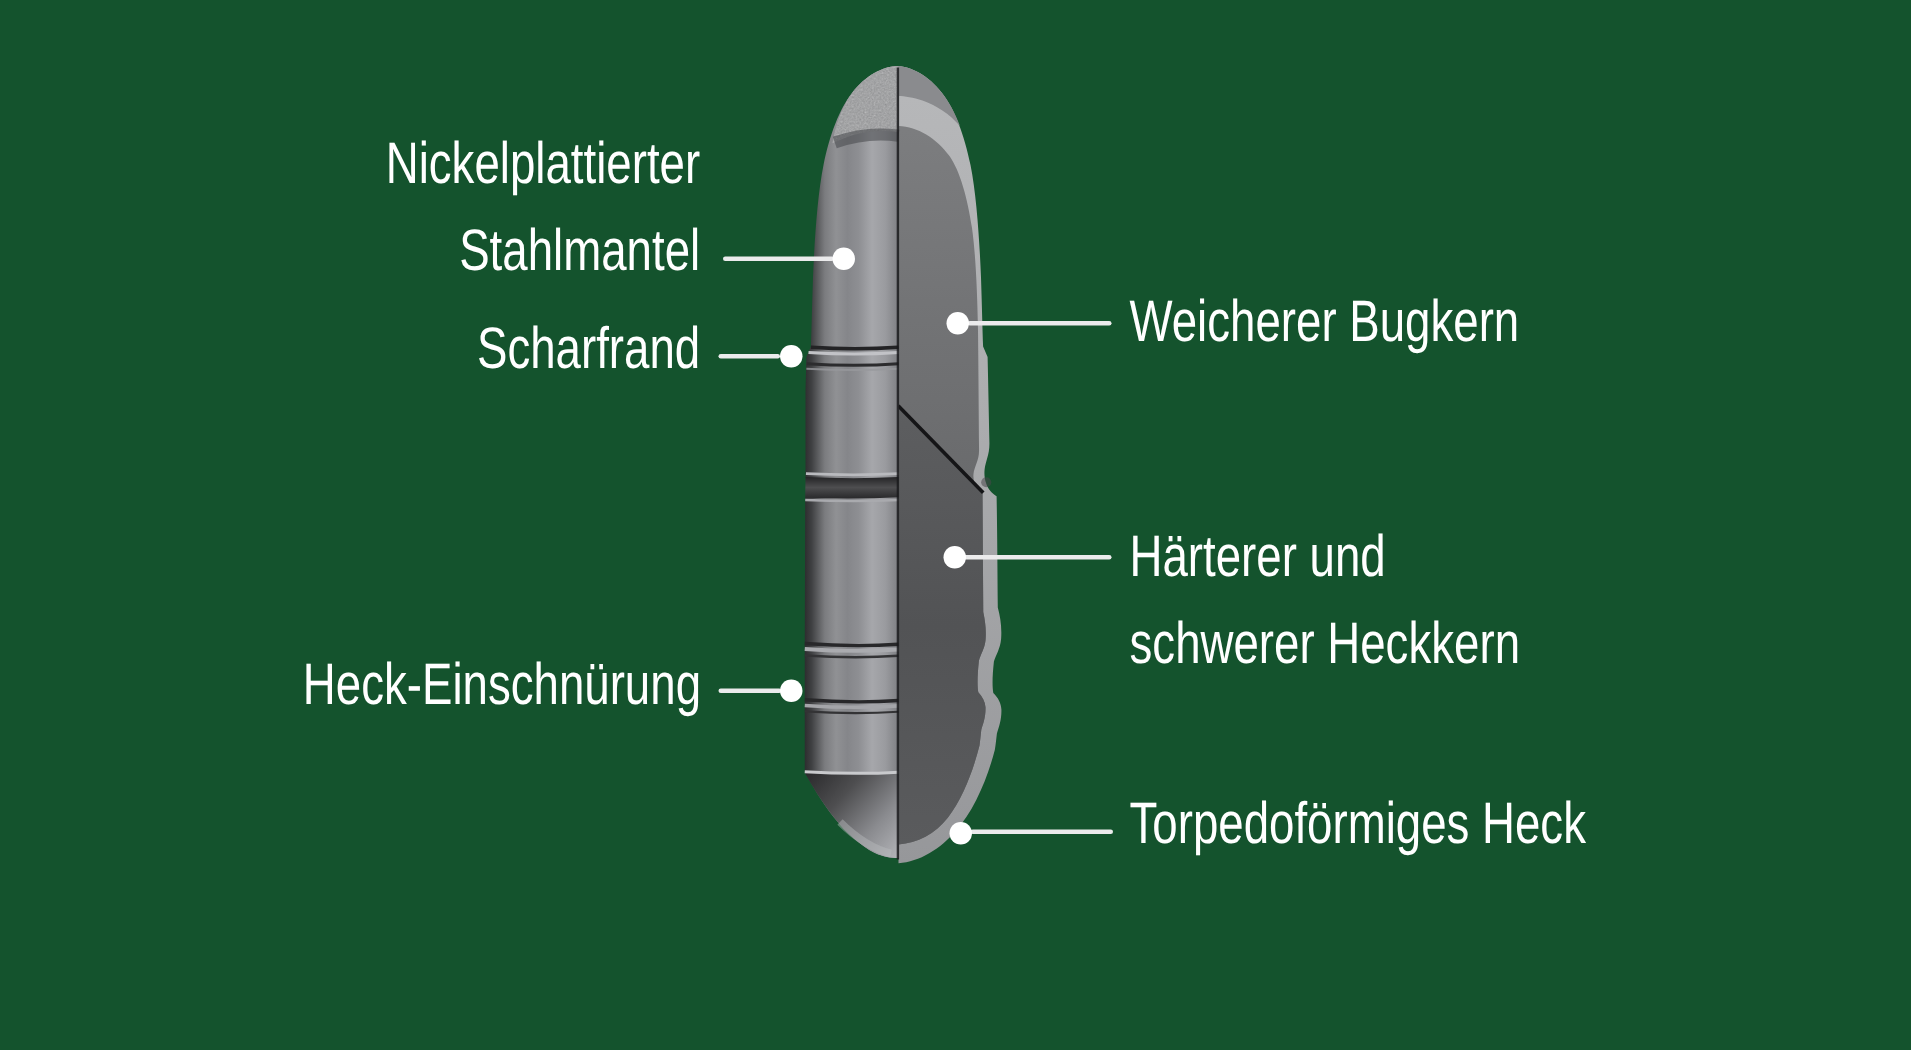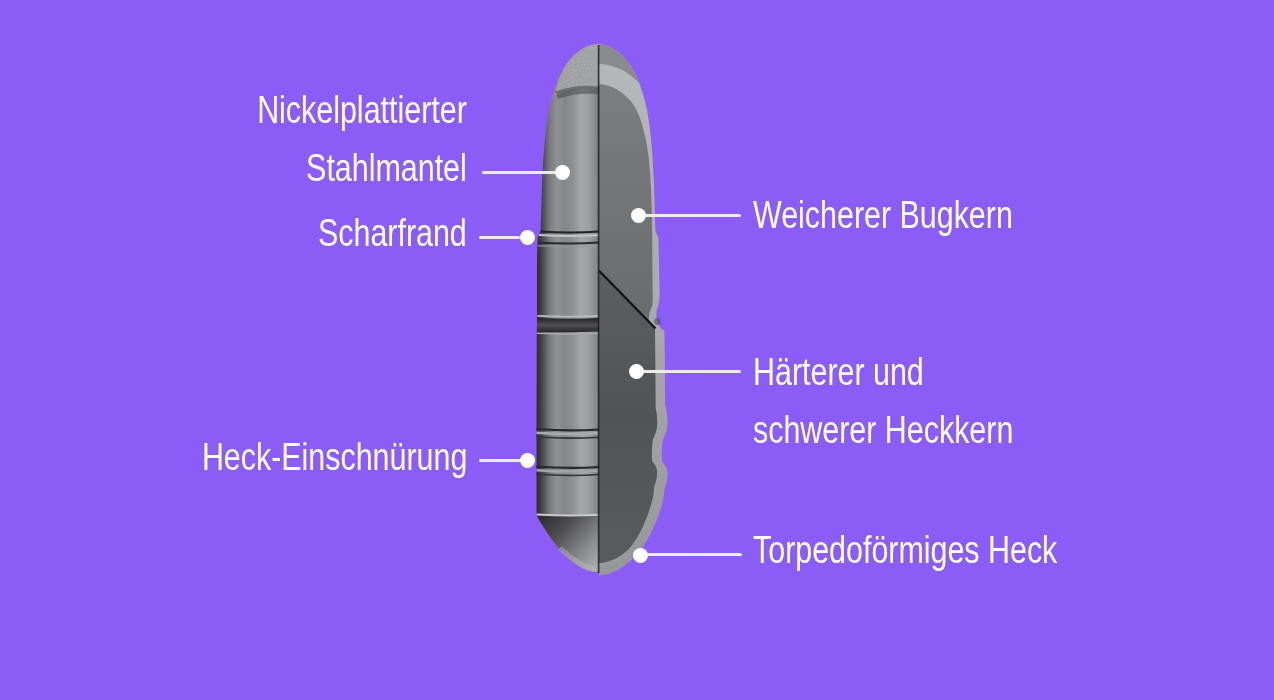--- a/index.html
+++ b/index.html
@@ -1,16 +1,16 @@
 <!DOCTYPE html>
 <html><head>
 <meta charset="utf-8">
 <style>
   html,body{margin:0;padding:0;background:#000;}
-  .canvas{position:relative;width:1274px;height:700px;background:#8b5cf6;overflow:hidden;
+  .canvas{position:relative;width:1274px;height:700px;background:#14532d;overflow:hidden;
           font-family:"Liberation Sans",sans-serif;}
   svg{position:absolute;left:0;top:0;}
   .label{position:absolute;font-size:39px;line-height:58px;color:#ffffff;white-space:nowrap;}
   .label.l{text-align:right;transform:scaleX(0.78);transform-origin:100% 0;}
   .label.r{transform:scaleX(0.78);transform-origin:0 0;}
   .lead{position:absolute;height:3px;background:#ebebec;border-radius:2px;}
   .dot{position:absolute;width:15px;height:15px;border-radius:50%;background:#ffffff;}
 </style>
 </head>
 <body>

